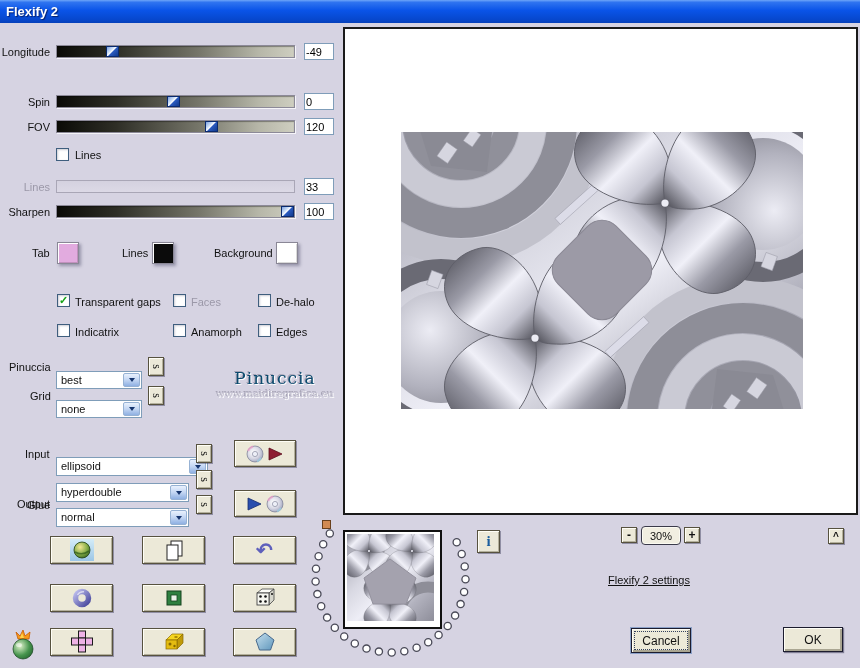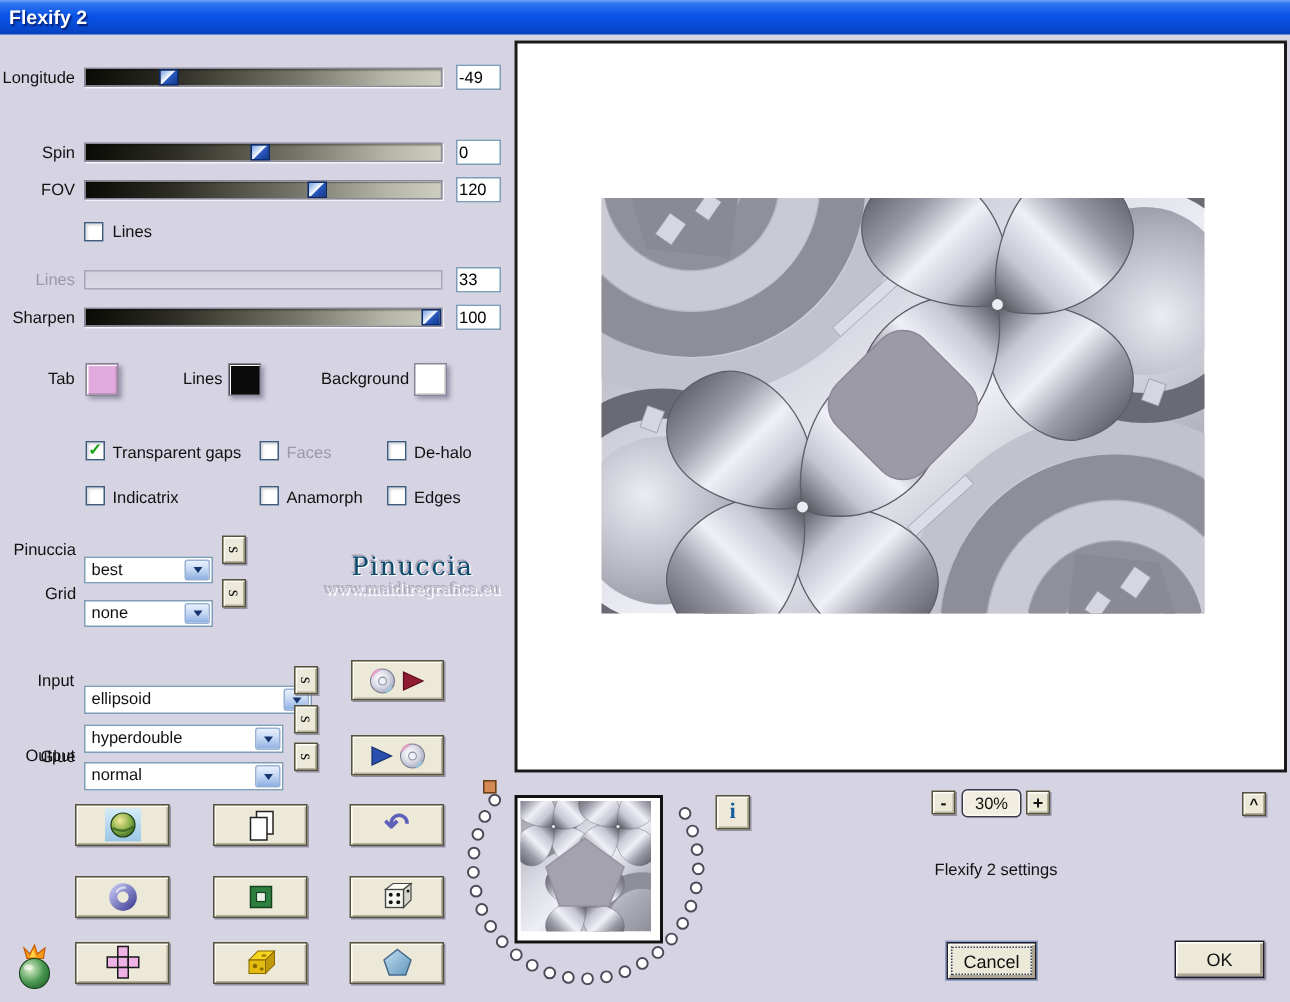--- a/index.html
+++ b/index.html
@@ -64,21 +64,21 @@
   #thumb{position:absolute;left:343px;top:530px;width:91px;height:91px;border:2px solid #111;
     background:#fff;padding:2px;z-index:2;}
   
   #infoBtn{position:absolute;left:477px;top:530px;width:23px;height:23px;
     font-family:"Liberation Serif",serif;font-weight:bold;font-size:15px;color:#1b5e9e;}
   .zbtn{position:absolute;width:16px;height:16px;font-weight:bold;font-size:12px;}
   #zoomLevel{position:absolute;left:641px;top:526px;width:38px;height:17px;border:1px solid #3a3a4a;
     border-radius:4px;background:#f1eee1;box-shadow:inset 0 0 0 1px #fbfaf2;
     display:flex;align-items:center;justify-content:center;}
   #collapseBtn{position:absolute;left:828px;top:528px;width:16px;height:16px;font-size:10px;font-weight:bold;}
-  #statusText{position:absolute;left:608px;top:574px;width:112px;text-align:center;}
+  #statusText{position:absolute;left:608px;top:574px;width:112px;text-decoration:underline;}
   .actbtn{position:absolute;width:60px;height:25px;font-size:12px;background:#ece9d8;
     border:1px solid #1c1c2e;box-shadow:inset 1px 1px 0 #fffef6, inset -2px -2px 0 #aaa692, 1px 1px 1px rgba(40,40,70,.5);
     display:flex;align-items:center;justify-content:center;box-sizing:border-box;}
   #cancelBtn{left:631px;top:628px;outline:1px dotted #33405e;outline-offset:-4px;
     box-shadow:inset 1px 1px 0 #fffef6, inset -2px -2px 0 #aaa692, 0 0 0 1px #8ba0c8;}
   #okBtn{left:783px;top:627px;}
   
   .gbtn{position:absolute;width:63px;height:28px;}
   
   .swatch{position:absolute;width:20px;height:20px;border:1px solid #8a8796;

